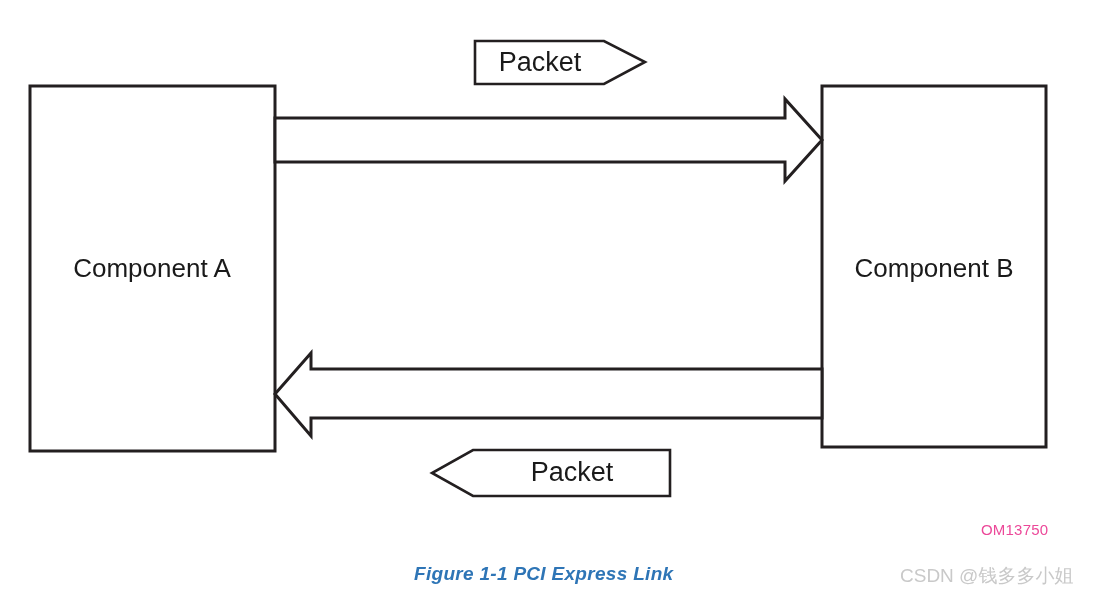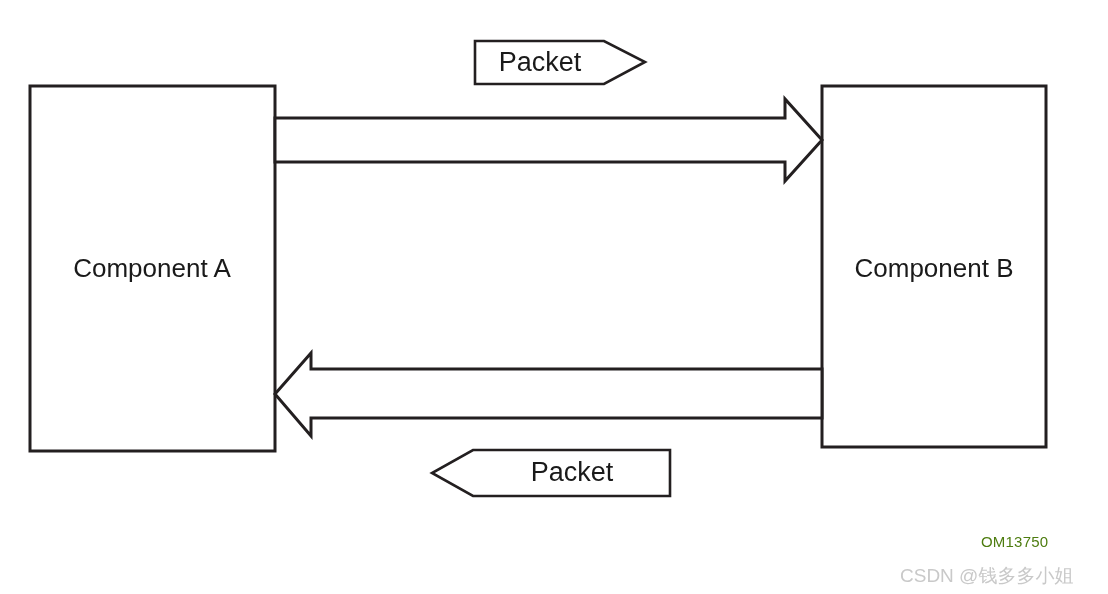--- a/index.html
+++ b/index.html
@@ -49,24 +49,23 @@
   .shape-outline-thin {
     fill: #ffffff;
     stroke: #231f20;
     stroke-width: 2.6;
     stroke-linejoin: miter;
   }
   .code-label {
     position: absolute;
     font-family: "Liberation Sans", sans-serif;
     font-size: 15px;
-    color: #4d7c0f;
+    color: #ec4899;
     letter-spacing: 0.2px;
     white-space: nowrap;
-    margin-top: 12px;
   }
   .caption {
     position: absolute;
     font-family: "Liberation Sans", sans-serif;
     font-size: 19px;
     font-style: italic;
     font-weight: bold;
     color: #2e75b6;
     white-space: nowrap;
     letter-spacing: 0.3px;
@@ -107,16 +106,17 @@
 
     <g>
       <polygon class="shape-outline-thin" points="473,450 670,450 670,496 473,496 432,473"></polygon>
       <text class="packet-label" x="572" y="474">Packet</text>
     </g>
 
   </svg>
 
   <div class="code-label" style="left: 981px; top: 521px;">OM13750</div>
 
+  <div class="caption" style="left: 414px; top: 563px;">Figure  1-1  PCI Express Link</div>
 
   <div class="watermark" style="left: 900px; top: 563px;">CSDN @钱多多小姐</div>
 
 </div>
 
 </body></html>

